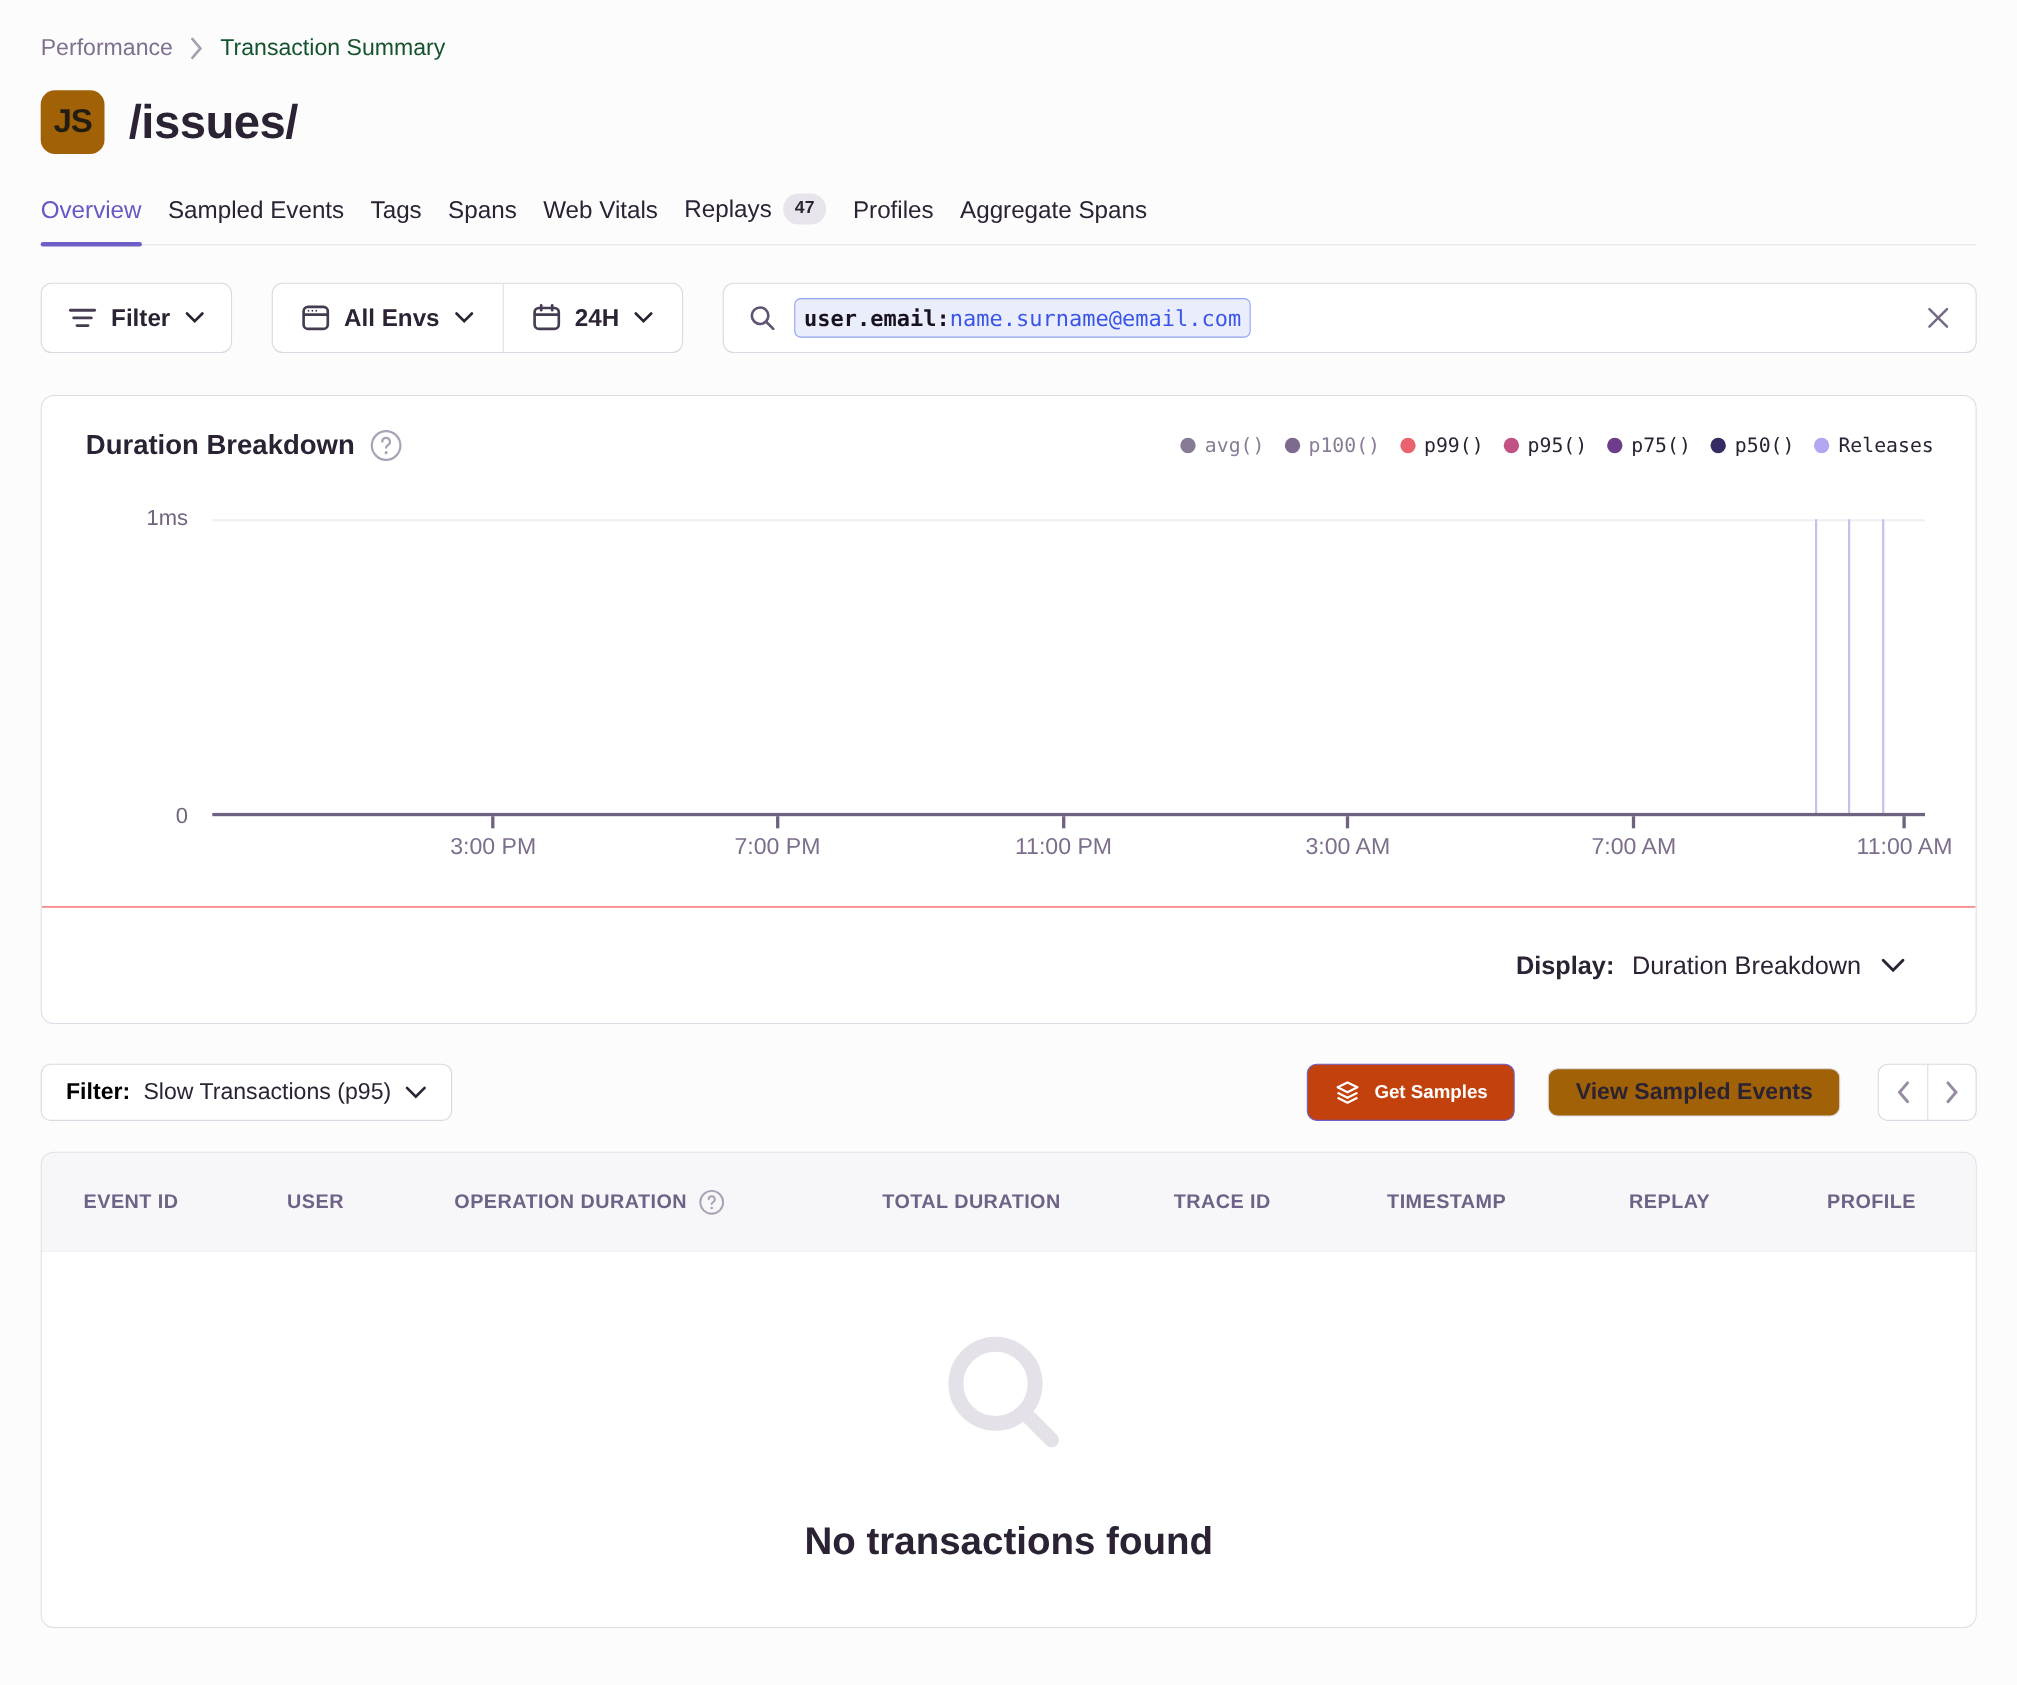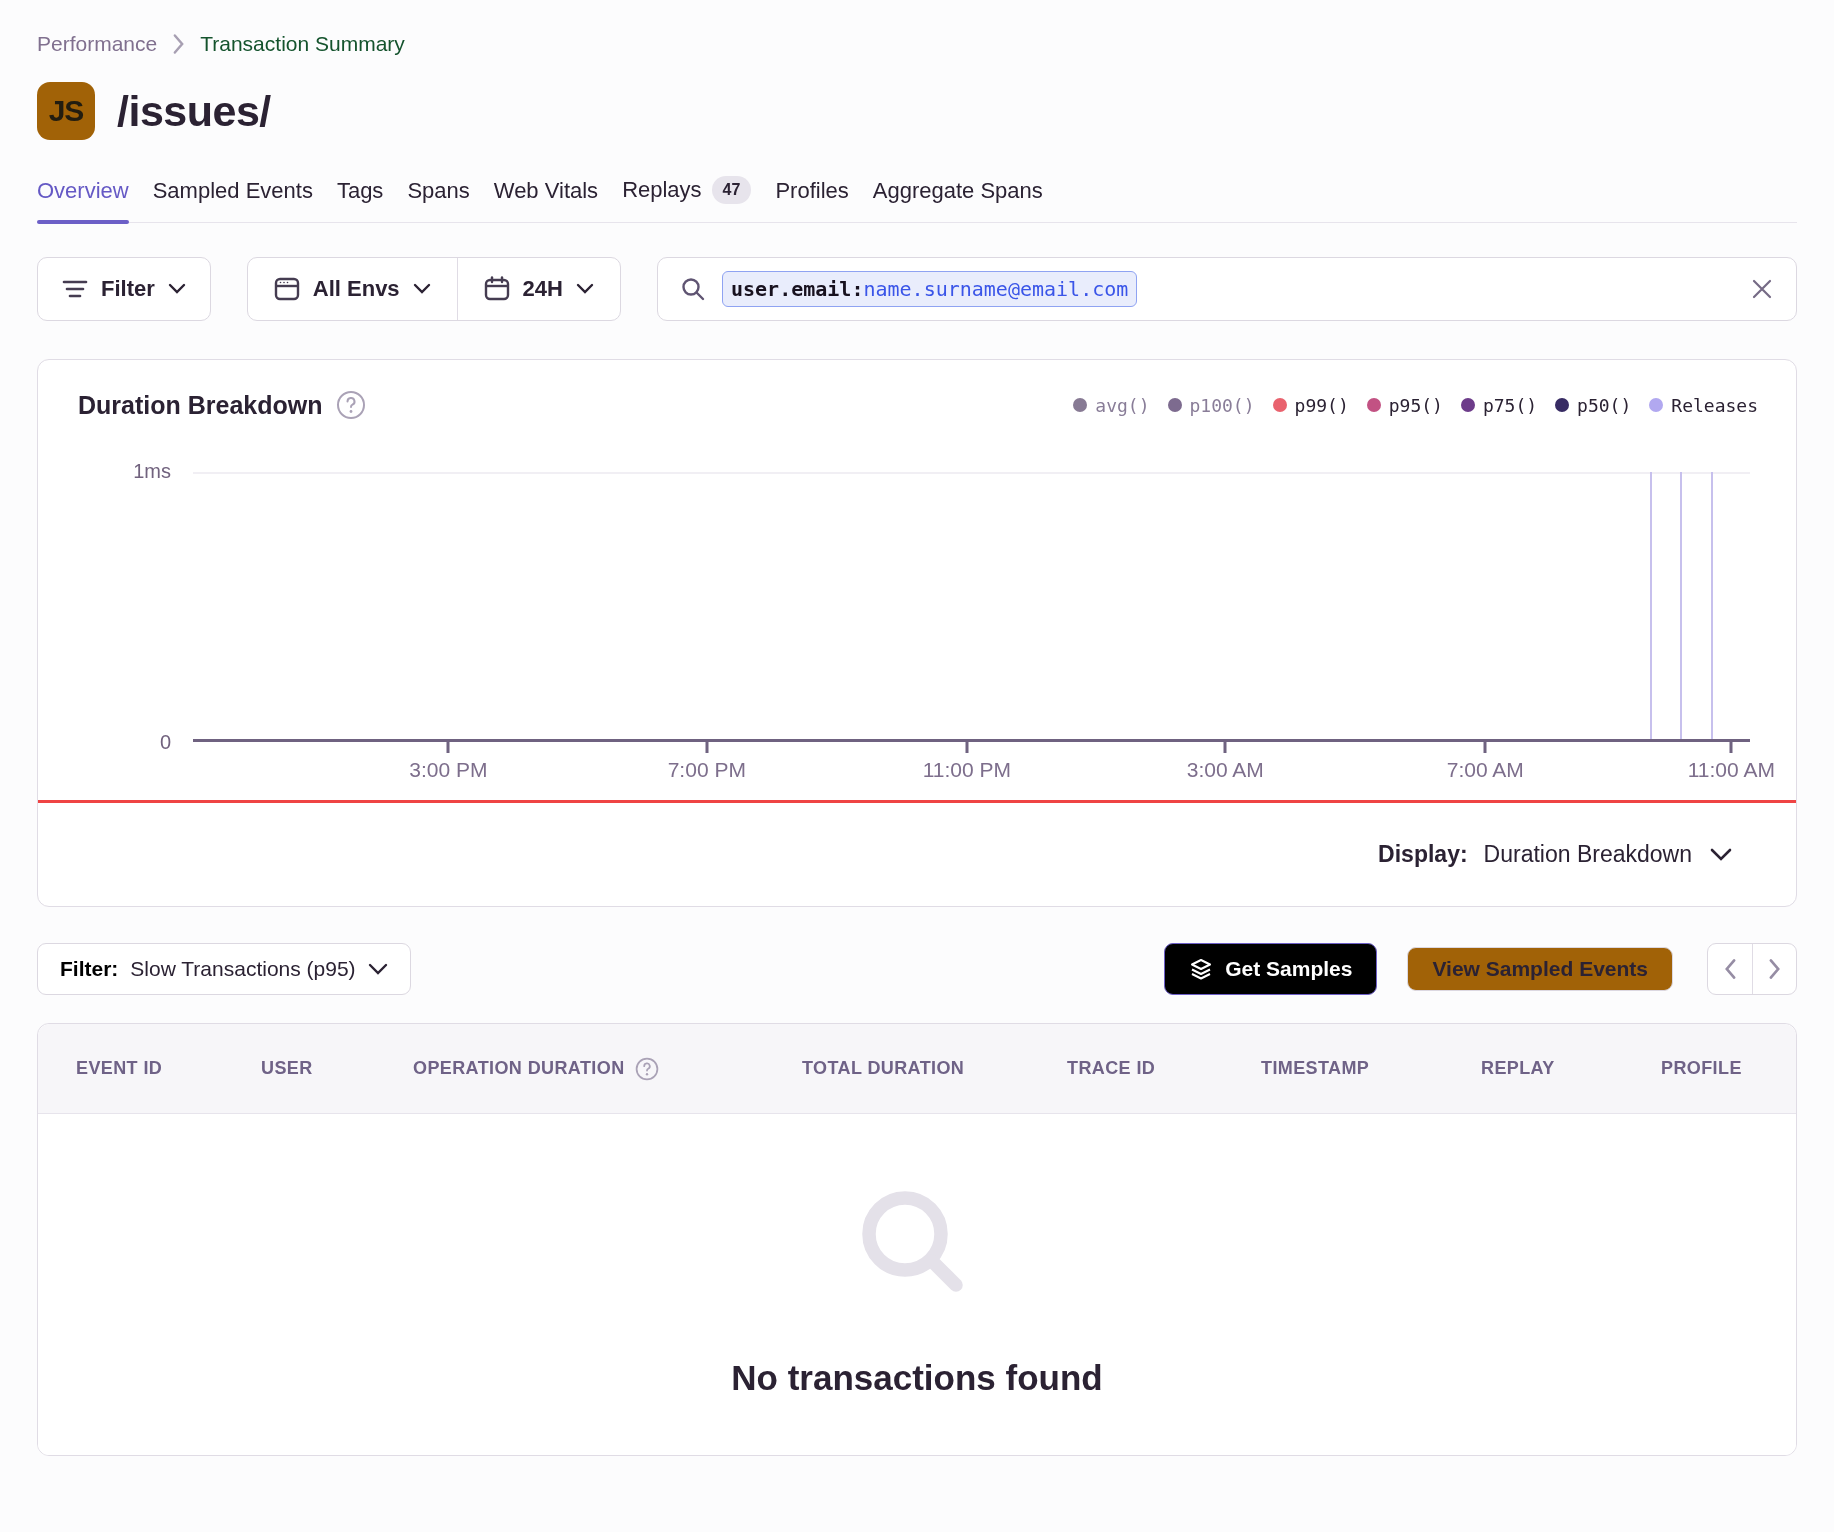--- a/index.html
+++ b/index.html
@@ -84,34 +84,34 @@
   .axis-line { position:absolute; left:0; right:0; bottom:0; border-bottom:3px solid #6f6280; }
   .ylabel { position:absolute; font-size:20px; color:#71627e; right:100%; padding-right:22px; }
   .ylabel.top { top:-12px; }
   .ylabel.bottom { bottom:-12px; }
   .xtick { position:absolute; bottom:-11px; width:3px; height:11px; background:#6f6280;
     transform:translateX(-50%); }
   .release-line { position:absolute; top:0; bottom:0; width:2px; background:#c7c0ed; }
   .xlabels { position:relative; height:58px; margin:0 46px 0 155px; }
   .xlabel { position:absolute; top:16px; transform:translateX(-50%); font-size:21px;
     color:#7d6e8c; white-space:nowrap; }
-  .chart-foot { border-top:3px solid #ef4444; height:106px;
+  .chart-foot { border-top:1px solid #ef4444; margin-top:24px; height:106px;
     display:flex; align-items:center; justify-content:flex-end; padding:0 64px; gap:10px; }
   .display-label { font-size:23px; font-weight:700; }
   .display-value { font-size:23px; margin-left:6px; }
   .chart-foot .chev { margin-left:8px; cursor:pointer; }
 
   
   .samples-row { margin-top:36px; display:flex; align-items:center; }
   .filter-select { height:52px; background:#fff; border:1px solid #dcd8e1; border-radius:9px;
     display:flex; align-items:center; gap:12px; padding:0 22px; font-size:21px; cursor:pointer; }
   .filter-select b { font-weight:700; }
   .filter-select span { color:#2b2233; }
-  .btn-primary { height:52px; background:#000000; border:1px solid #6d5fc7; border-radius:9px;
-    color:#fff; font-size:21px; font-weight:700; display:flex; align-items:center; gap:12px;
+  .btn-primary { height:52px; background:#c2410c; border:1px solid #6d5fc7; border-radius:9px;
+    color:#fff; font-size:17px; font-weight:700; display:flex; align-items:center; gap:12px;
     padding:0 24px; margin-left:auto; cursor:pointer; }
   .btn-secondary { height:44px; background:#a16207; border:1px solid #dcd8e1; border-radius:9px;
     color:#2b2233; font-size:21px; font-weight:700; display:flex; align-items:center;
     padding:0 24px; margin-left:30px; cursor:pointer; }
   .pagination { margin-left:34px; display:flex; height:52px; background:#fff;
     border:1px solid #dcd8e1; border-radius:9px; overflow:hidden; }
   .page-btn { width:44px; display:flex; align-items:center; justify-content:center;
     color:#968da4; cursor:pointer; }
   .page-btn + .page-btn { border-left:1px solid #e0dce5; }
 

